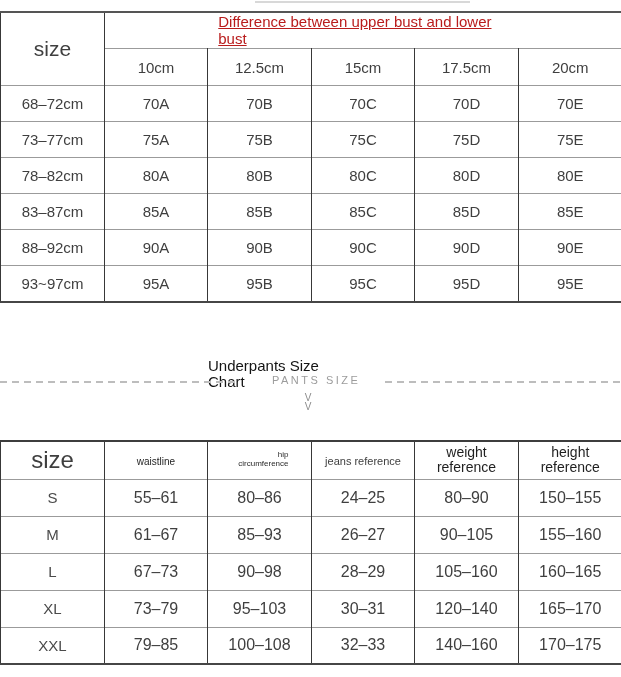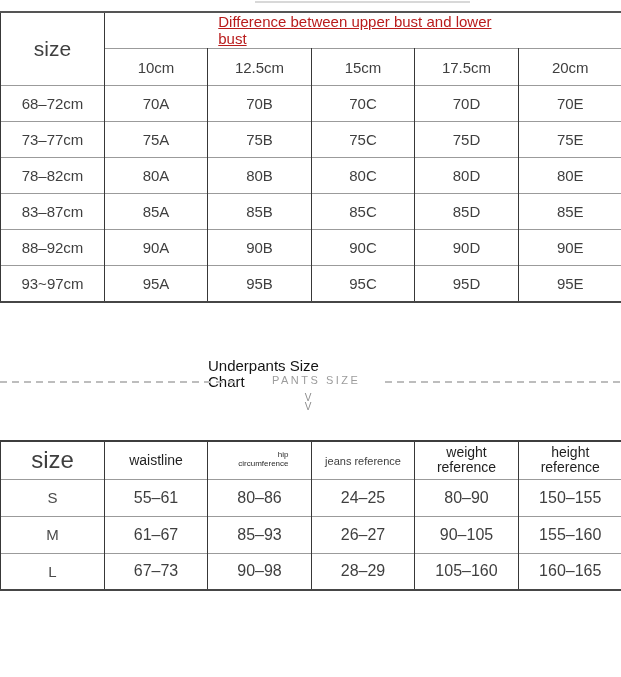--- a/index.html
+++ b/index.html
@@ -32,21 +32,21 @@
   .dash-left{left:0;width:236px;}
   .dash-right{left:385px;width:236px;}
   .band-label{position:absolute;top:374px;left:272px;font-size:11px;letter-spacing:2.5px;color:#9c9c9c;}
   .chevrons{position:absolute;top:393px;left:300px;width:16px;text-align:center;color:#8d8d8d;font-size:10px;line-height:9px;}
   .chevrons span{display:block;}
   
   #pants-table{top:440px;border-top:2px solid #3d3d3d;border-bottom:2px solid #464646;}
   #pants-table tr.hdr-row{height:38px;}
   #pants-table tr.data-row{height:37px;}
   .corner-2{font-size:24px;color:#101010;}
-  .hdr2{font-size:14px;color:#1f1f1f;}
+  .hdr2{font-size:10px;color:#1f1f1f;}
   .tiny{display:inline-block;width:58px;text-align:right;font-size:8px;line-height:9px;color:#2a2a2a;}
   .wrap2{display:inline-block;width:66px;text-align:center;font-size:14px;line-height:15px;color:#1f1f1f;}
   .jeans{font-size:11px;white-space:nowrap;color:#404040;margin-top:40px;}
   #pants-table td{font-size:16px;}
   #pants-table td.row-size{font-size:15px;color:#4a4a4a;}
 </style>
 </head>
 <body>
 
 <div id="canvas">
@@ -185,16 +185,32 @@
           <td>155–160</td>
         </tr>
         <tr class="data-row">
           <td class="row-size">L</td>
           <td>67–73</td>
           <td>90–98</td>
           <td>28–29</td>
           <td>105–160</td>
           <td>160–165</td>
         </tr>
+        <tr class="data-row">
+          <td class="row-size">XL</td>
+          <td>73–79</td>
+          <td>95–103</td>
+          <td>30–31</td>
+          <td>120–140</td>
+          <td>165–170</td>
+        </tr>
+        <tr class="data-row">
+          <td class="row-size">XXL</td>
+          <td>79–85</td>
+          <td>100–108</td>
+          <td>32–33</td>
+          <td>140–160</td>
+          <td>170–175</td>
+        </tr>
       </tbody>
   </table>
 
 </div>
 
 </body></html>

